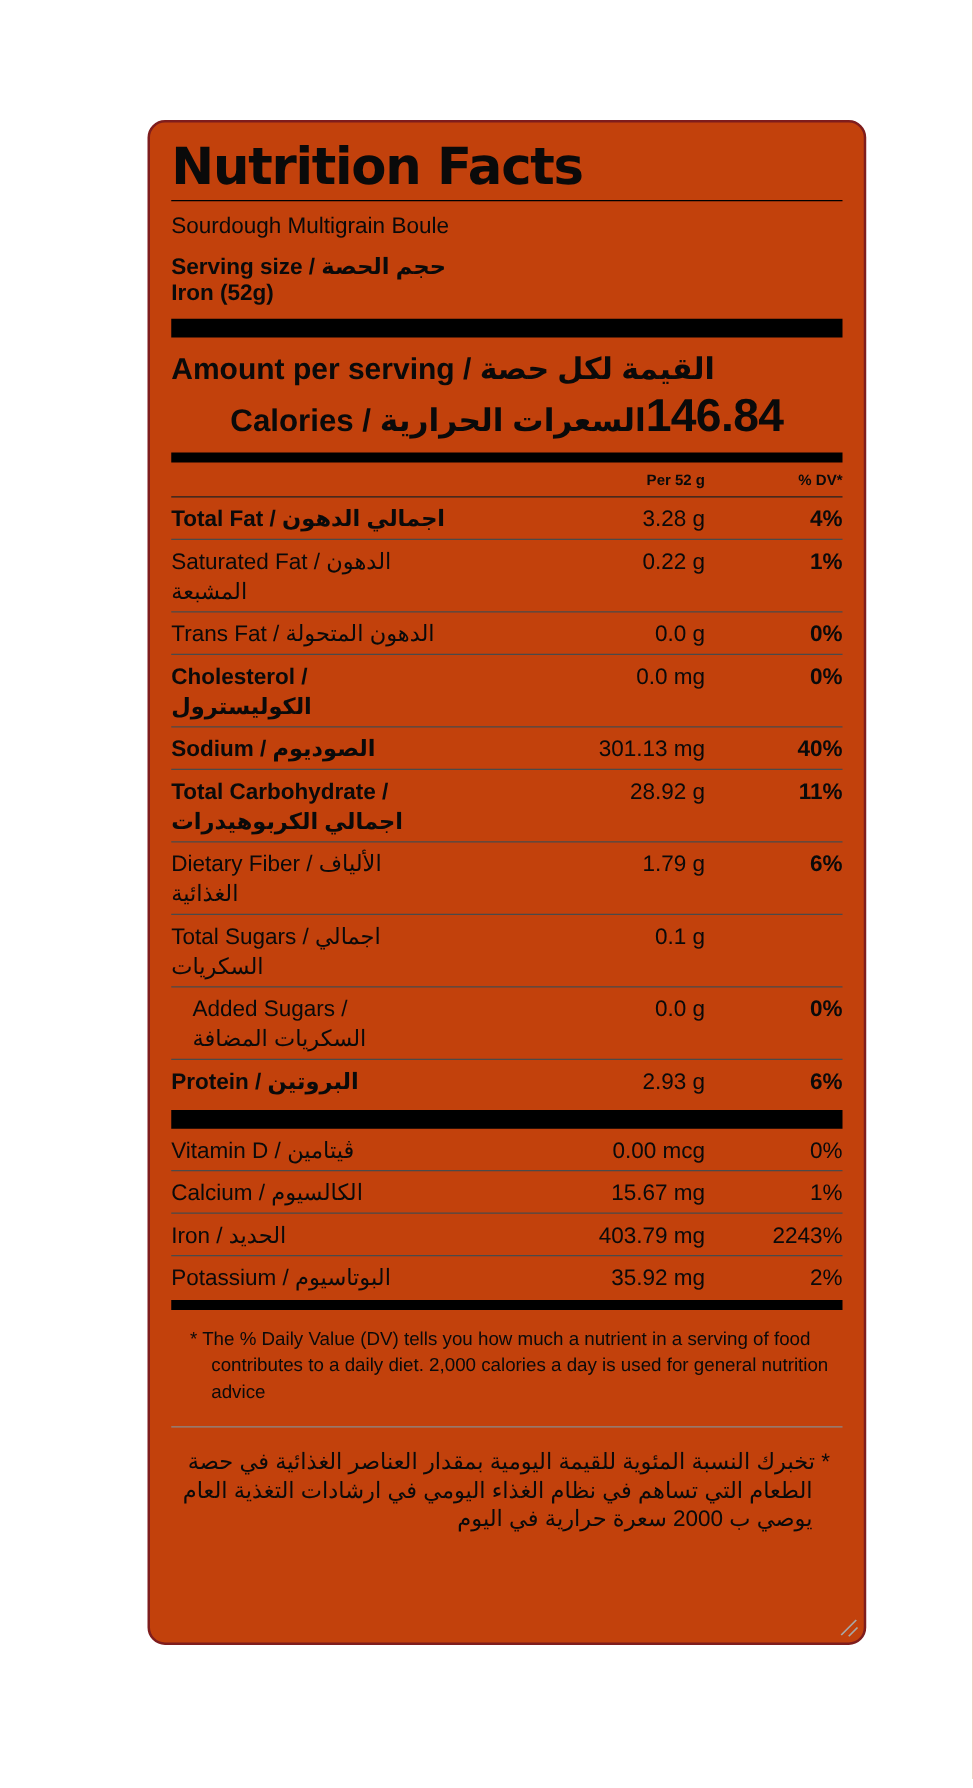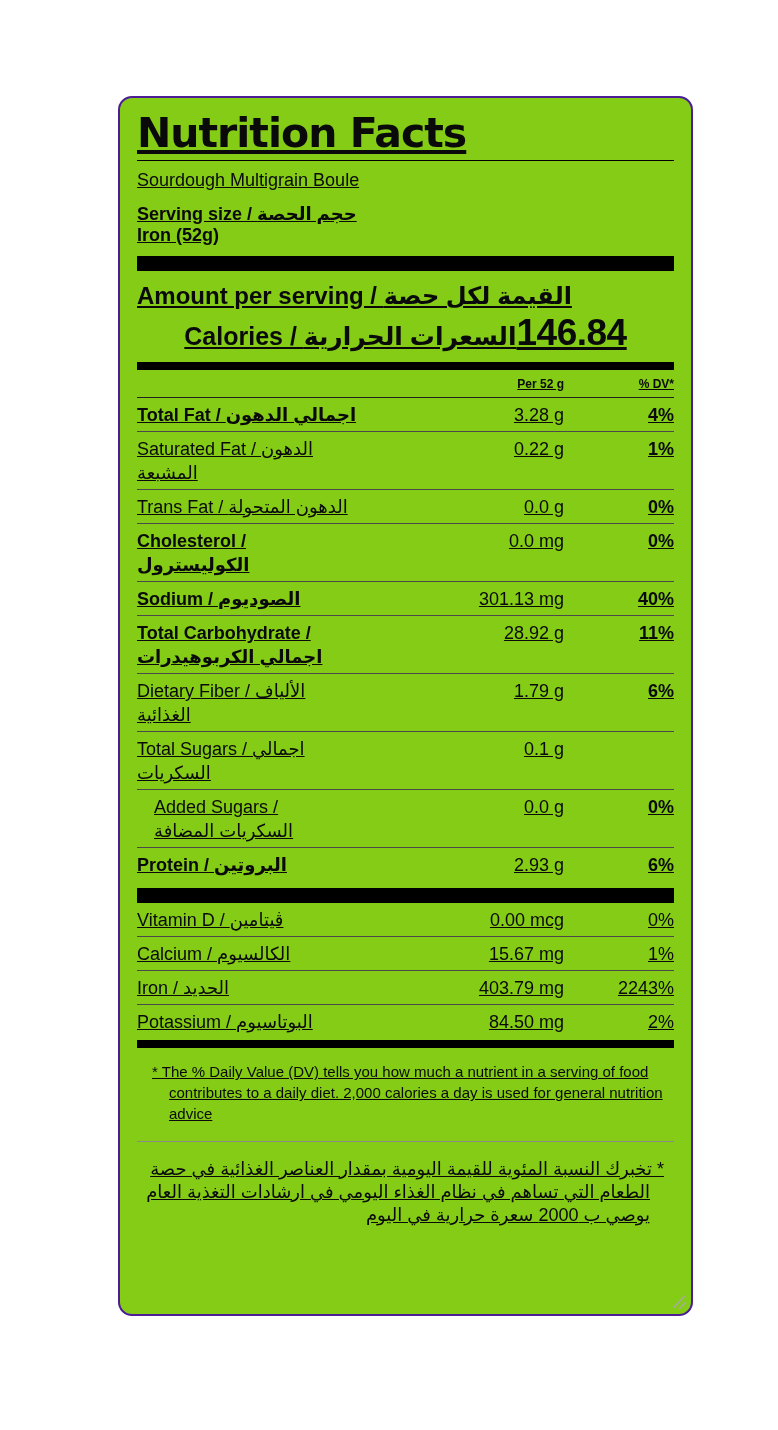--- a/index.html
+++ b/index.html
@@ -12,25 +12,24 @@
     color: #0a0a0a;
     position: relative;
   }
   .label-card {
     position: absolute;
     left: 118px;
     top: 96px;
     width: 575px;
     height: 1220px;
     box-sizing: border-box;
-    border: 2px solid #4c1d95;
+    border: 2px solid #7f1d1d;
     border-radius: 14px;
-    background: #84cc16;
+    background: #c2410c;
     padding: 10px 17px 0 17px;
-    text-decoration: underline;
   }
   .title {
     font-family: "DejaVu Sans", sans-serif;
     font-weight: 700;
     font-size: 41px;
     line-height: 1.05;
     letter-spacing: -1px;
     margin-top: 4px;
   }
   .title-rule { border-bottom: 1px solid #000; margin-top: 5px; }
@@ -256,21 +255,21 @@
     </div>
     <div class="amt">403.79 mg</div>
     <div class="dv">2243%</div>
   </div>
 
   <div class="nrow">
     <div class="lbl">
       <span class="l1">Potassium / البوتاسيوم</span>
       
     </div>
-    <div class="amt">84.50 mg</div>
+    <div class="amt">35.92 mg</div>
     <div class="dv">2%</div>
   </div>
 </div>
 
   <div class="bar bar-m" style="margin-top:2px"></div>
 
   <div class="footnote-en">* The % Daily Value (DV) tells you how much a nutrient in a serving of food contributes to a daily diet. 2,000 calories a day is used for general nutrition advice</div>
 
   <div class="mid-rule"></div>
 

